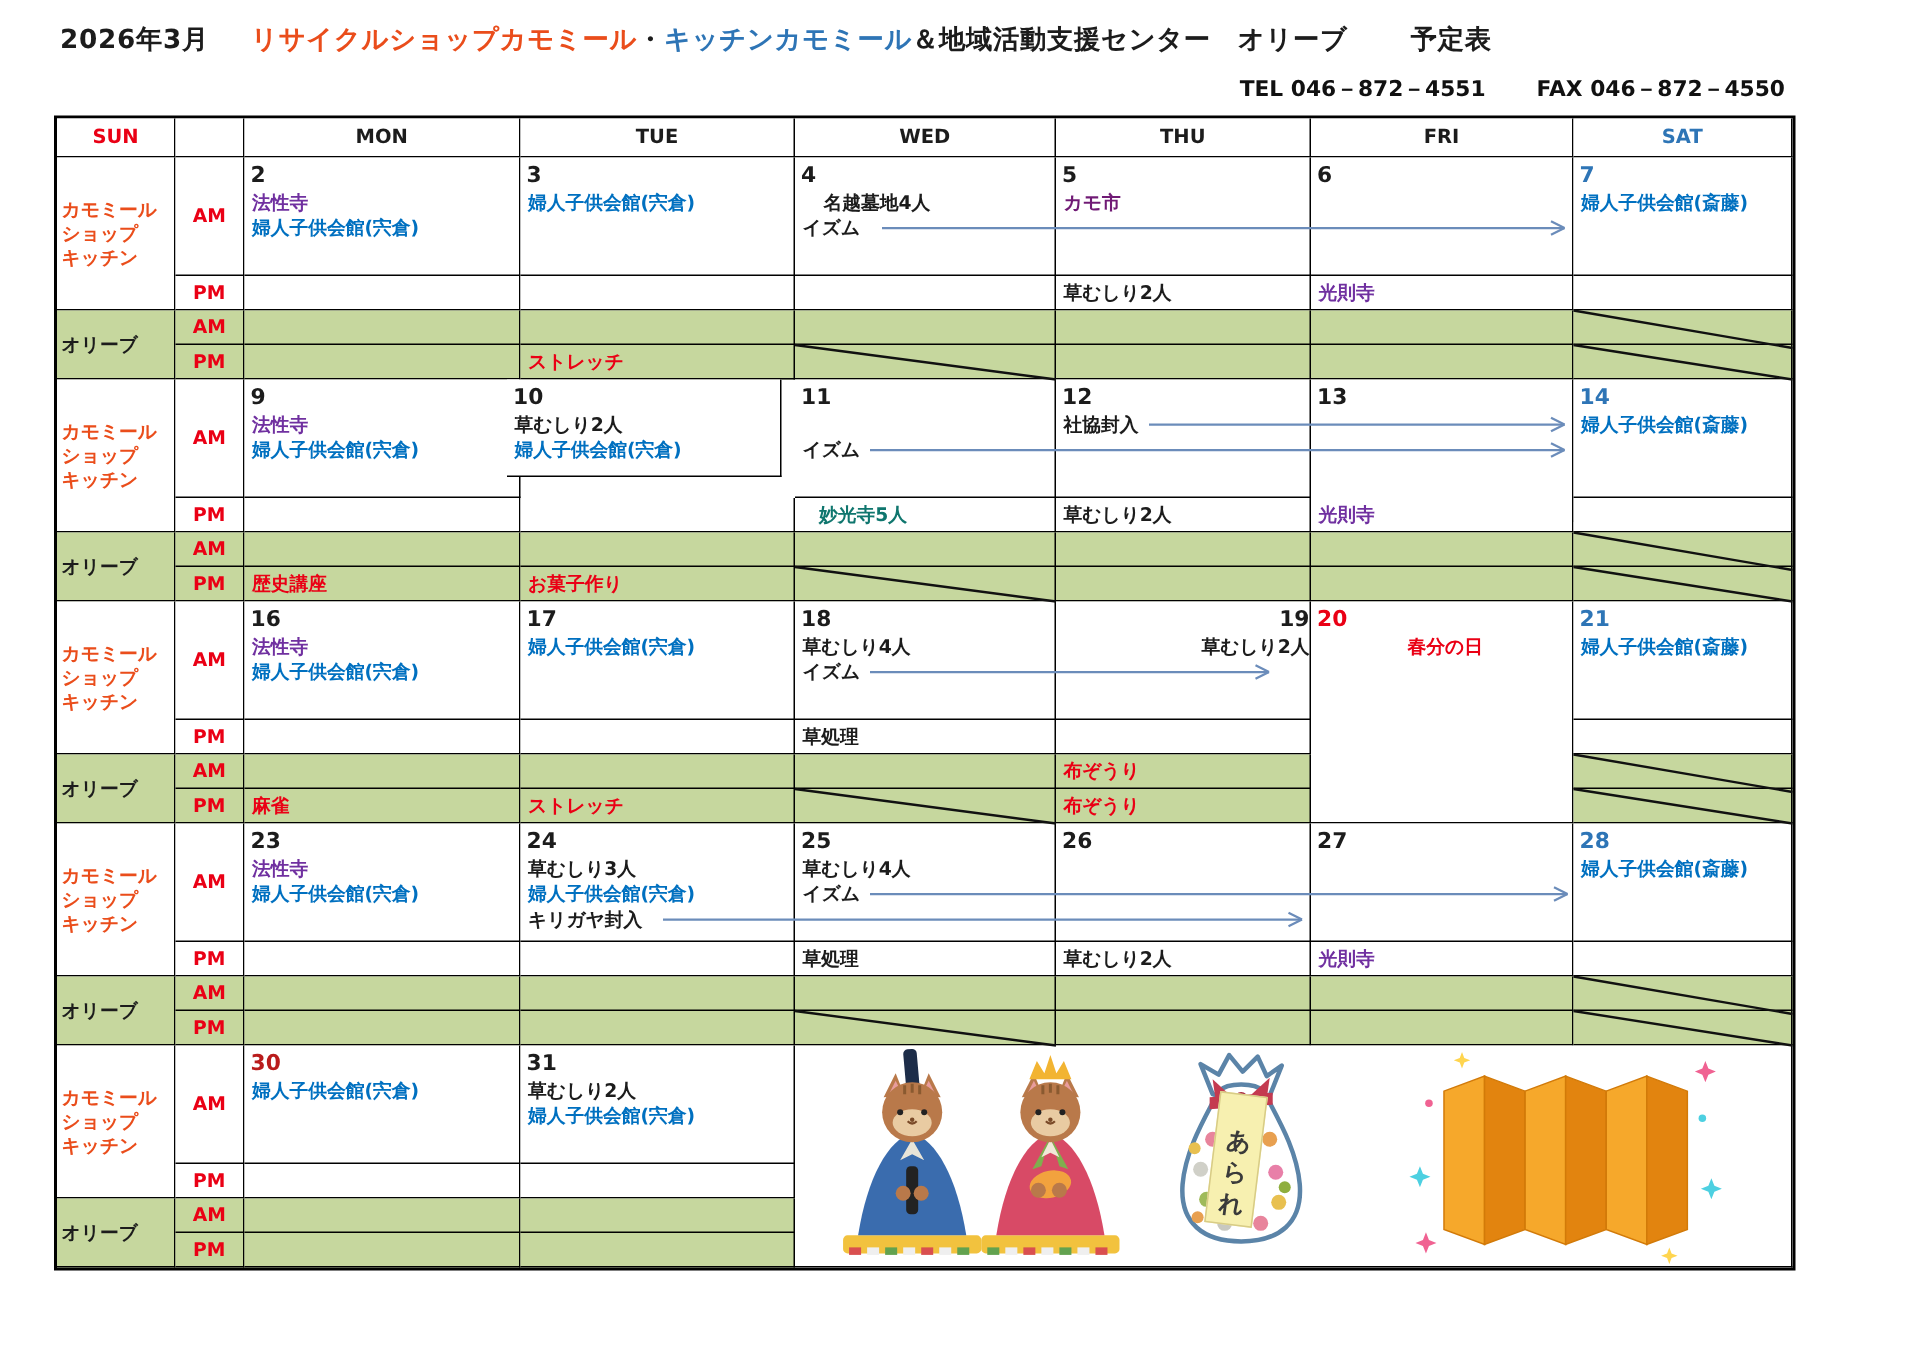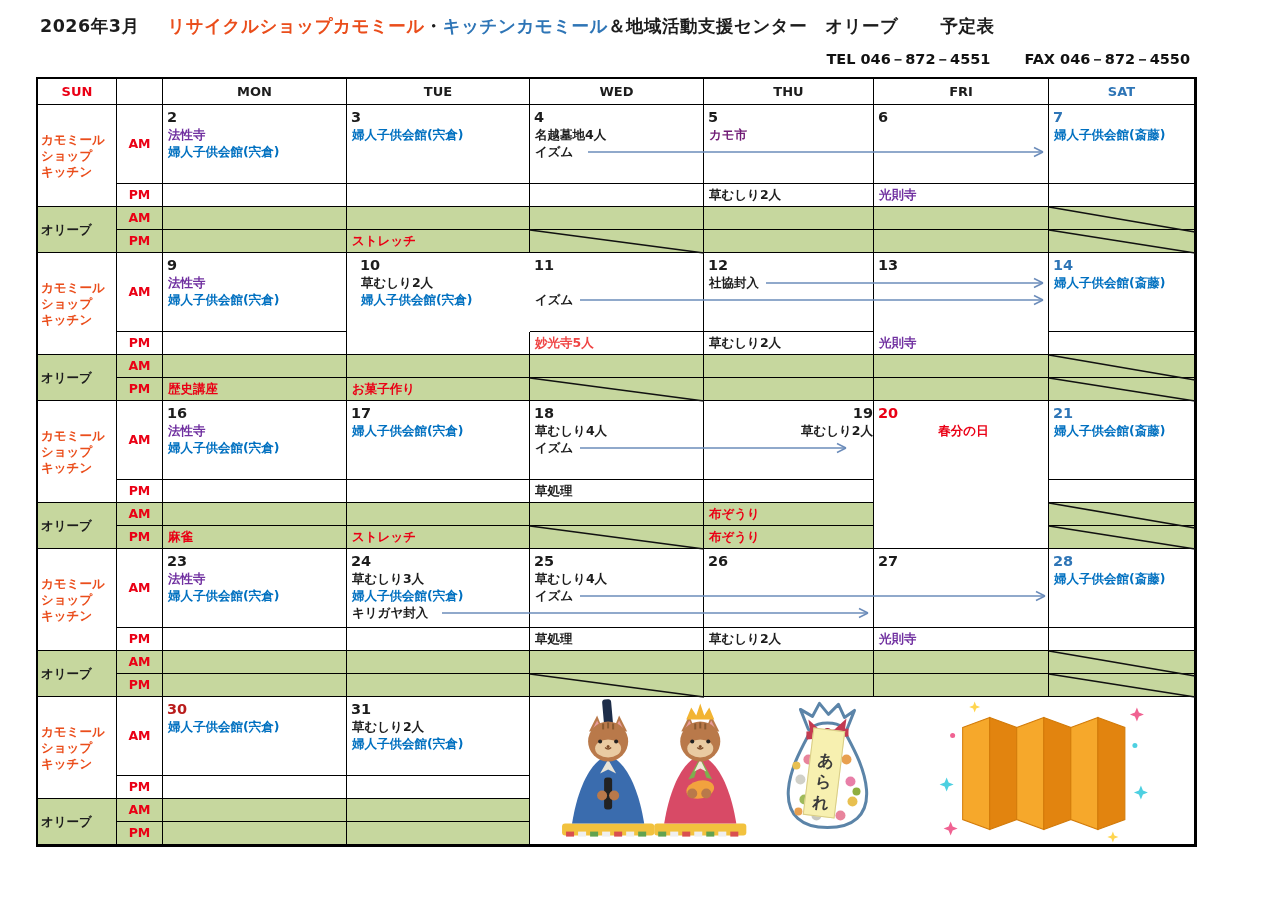--- a/index.html
+++ b/index.html
@@ -75,21 +75,21 @@
         <div class="date" style="color: rgb(28, 28, 28);">3</div>
         <div class="ln" style="color: rgb(0, 112, 192);">婦人子供会館(宍倉)</div>
       </div>
       <div class="cell rowcell" style="left: 309px; top: 105px; width: 183px; height: 23px;"></div>
       <div class="cell rowcell olivebg" style="left: 309px; top: 128px; width: 183px; height: 23px;"></div>
       <div class="cell rowcell olivebg" style="left: 309px; top: 151px; width: 183px; height: 23px;">
         <div class="" style="color: rgb(234, 0, 21);">ストレッチ</div>
       </div>
       <div class="cell amcell" style="left: 492px; top: 26px; width: 174px; height: 79px;">
         <div class="date" style="color: rgb(28, 28, 28);">4</div>
-        <div class="ln" style="color: rgb(28, 28, 28);">名越墓地4人</div>
+        <div class="ln" style="color: rgb(28, 28, 28); margin-left: 14px;">名越墓地4人</div>
         <div class="ln" style="color: rgb(28, 28, 28);">イズム</div>
       </div>
       <div class="cell rowcell" style="left: 492px; top: 105px; width: 174px; height: 23px;"></div>
       <div class="cell rowcell olivebg" style="left: 492px; top: 128px; width: 174px; height: 23px;"></div>
       <div class="cell rowcell olivebg" style="left: 492px; top: 151px; width: 174px; height: 23px;"></div>
       <div class="cell amcell" style="left: 666px; top: 26px; width: 170px; height: 79px;">
         <div class="date" style="color: rgb(28, 28, 28);">5</div>
         <div class="ln" style="color: #701a75;">カモ市</div>
       </div>
       <div class="cell rowcell" style="left: 666px; top: 105px; width: 170px; height: 23px;">
@@ -125,37 +125,37 @@
       <div class="cell amcell" style="left: 125px; top: 174px; width: 184px; height: 79px;">
         <div class="date" style="color: rgb(28, 28, 28);">9</div>
         <div class="ln" style="color: rgb(112, 48, 160);">法性寺</div>
         <div class="ln" style="color: rgb(0, 112, 192);">婦人子供会館(宍倉)</div>
       </div>
       <div class="cell rowcell" style="left: 125px; top: 253px; width: 184px; height: 23px;"></div>
       <div class="cell rowcell olivebg" style="left: 125px; top: 276px; width: 184px; height: 23px;"></div>
       <div class="cell rowcell olivebg" style="left: 125px; top: 299px; width: 184px; height: 23px;">
         <div class="" style="color: rgb(234, 0, 21);">歴史講座</div>
       </div>
-      <div class="cell amcell" style="left: 318px; top: 174px; width: 183px; height: 100px;">
+      <div class="cell amcell" style="left: 300px; top: 174px; width: 183px; height: 65px;">
         <div class="date" style="color: rgb(28, 28, 28);">10</div>
         <div class="ln" style="color: rgb(28, 28, 28);">草むしり2人</div>
         <div class="ln" style="color: rgb(0, 112, 192);">婦人子供会館(宍倉)</div>
       </div>
       <div class="cell rowcell" style="left: 309px; top: 253px; width: 183px; height: 23px;"></div>
       <div class="cell rowcell olivebg" style="left: 309px; top: 276px; width: 183px; height: 23px;"></div>
       <div class="cell rowcell olivebg" style="left: 309px; top: 299px; width: 183px; height: 23px;">
         <div class="" style="color: rgb(234, 0, 21);">お菓子作り</div>
       </div>
       <div class="cell amcell" style="left: 492px; top: 174px; width: 174px; height: 79px;">
         <div class="date" style="color: rgb(28, 28, 28);">11</div>
         <div class="ln"></div>
         <div class="ln" style="color: rgb(28, 28, 28);">イズム</div>
       </div>
       <div class="cell rowcell" style="left: 492px; top: 253px; width: 174px; height: 23px;">
-        <div class="" style="color: #ef4444;">妙光寺5人</div>
+        <div class="" style="color: #0f766e; margin-left: 11px;">妙光寺5人</div>
       </div>
       <div class="cell rowcell olivebg" style="left: 492px; top: 276px; width: 174px; height: 23px;"></div>
       <div class="cell rowcell olivebg" style="left: 492px; top: 299px; width: 174px; height: 23px;"></div>
       <div class="cell amcell" style="left: 666px; top: 174px; width: 170px; height: 79px;">
         <div class="date" style="color: rgb(28, 28, 28);">12</div>
         <div class="ln" style="color: rgb(28, 28, 28);">社協封入</div>
       </div>
       <div class="cell rowcell" style="left: 666px; top: 253px; width: 170px; height: 23px;">
         <div class="" style="color: rgb(28, 28, 28);">草むしり2人</div>
       </div>

